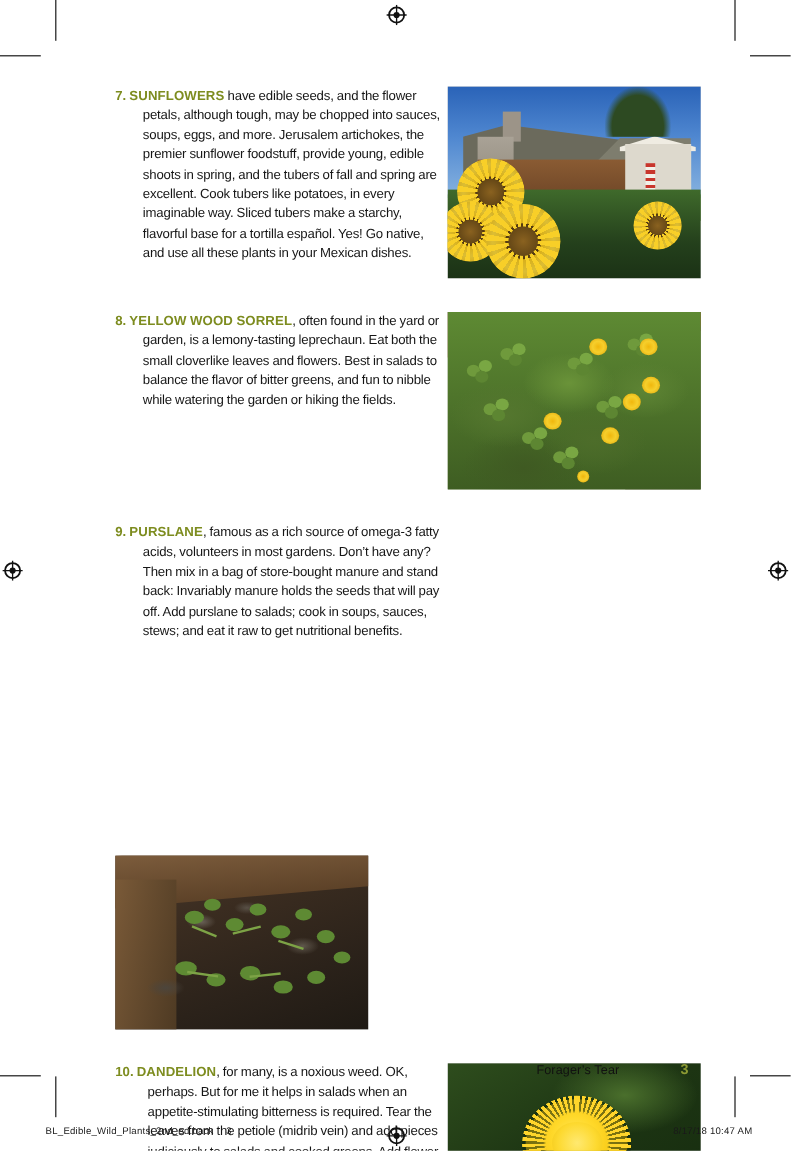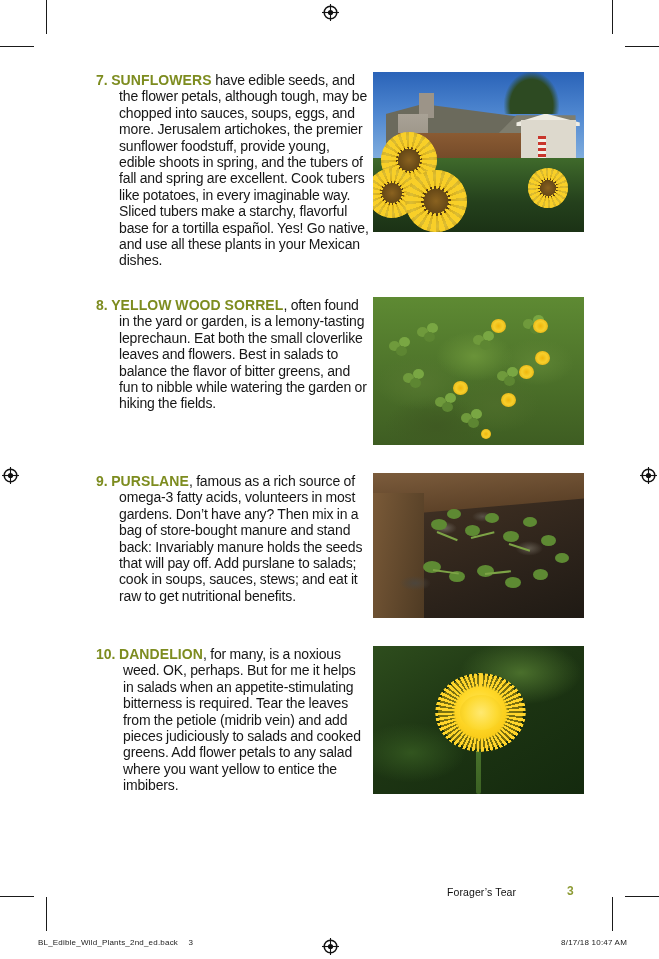--- a/index.html
+++ b/index.html
@@ -54,21 +54,21 @@
 
   .entry-text {
     width: 277px;
     flex: 0 0 277px;
     padding-right: 4px;
     box-sizing: border-box;
   }
 
   .para {
     margin: 0;
-    font-size: 14px;
+    font-size: 11px;
     line-height: 16.4px;
     color: #161616;
     text-indent: -23px;
     padding-left: 23px;
     letter-spacing: -0.15px;
     word-spacing: -0.3px;
   }
   .para.wide { text-indent: -27px; padding-left: 27px; }
 
   .num {
@@ -520,21 +520,21 @@
         <div class="sorrel-fl" style="left:118px; top:22px;"></div>
         <div class="sorrel-fl" style="left:160px; top:22px;"></div>
         <div class="sorrel-fl" style="left:162px; top:54px;"></div>
         <div class="sorrel-fl" style="left:146px; top:68px;"></div>
         <div class="sorrel-fl" style="left:128px; top:96px;"></div>
         <div class="sorrel-fl" style="left:80px;  top:84px;"></div>
         <div class="sorrel-fl sm" style="left:108px; top:132px;"></div>
       </div>
     </div>
 
-    <div class="entry" style="margin-bottom:28px;">
+    <div class="entry" style="margin-bottom:28px;flex-direction:column;">
       <div class="entry-text">
         <p class="para"><span class="num">9.</span> <span class="kw">PURSLANE</span><span>, famous as a rich source of omega-3 fatty acids, volunteers in most gardens. Don’t have any? Then mix in a bag of store-bought manure and stand back: Invariably manure holds the seeds that will pay off. Add purslane to salads; cook in soups, sauces, stews; and eat it raw to get nutritional benefits.</span></p>
       </div>
       <div class="photo ph-purslane" style="height:145px;">
         <div class="layer bgsoil"></div>
         <div class="logtop"></div>
         <div class="logleft"></div>
         <div class="rocks"></div>
         <div class="psl" style="left:58px; top:46px; width:16px; height:11px;"></div>
         <div class="psl" style="left:74px; top:36px; width:14px; height:10px;"></div>

